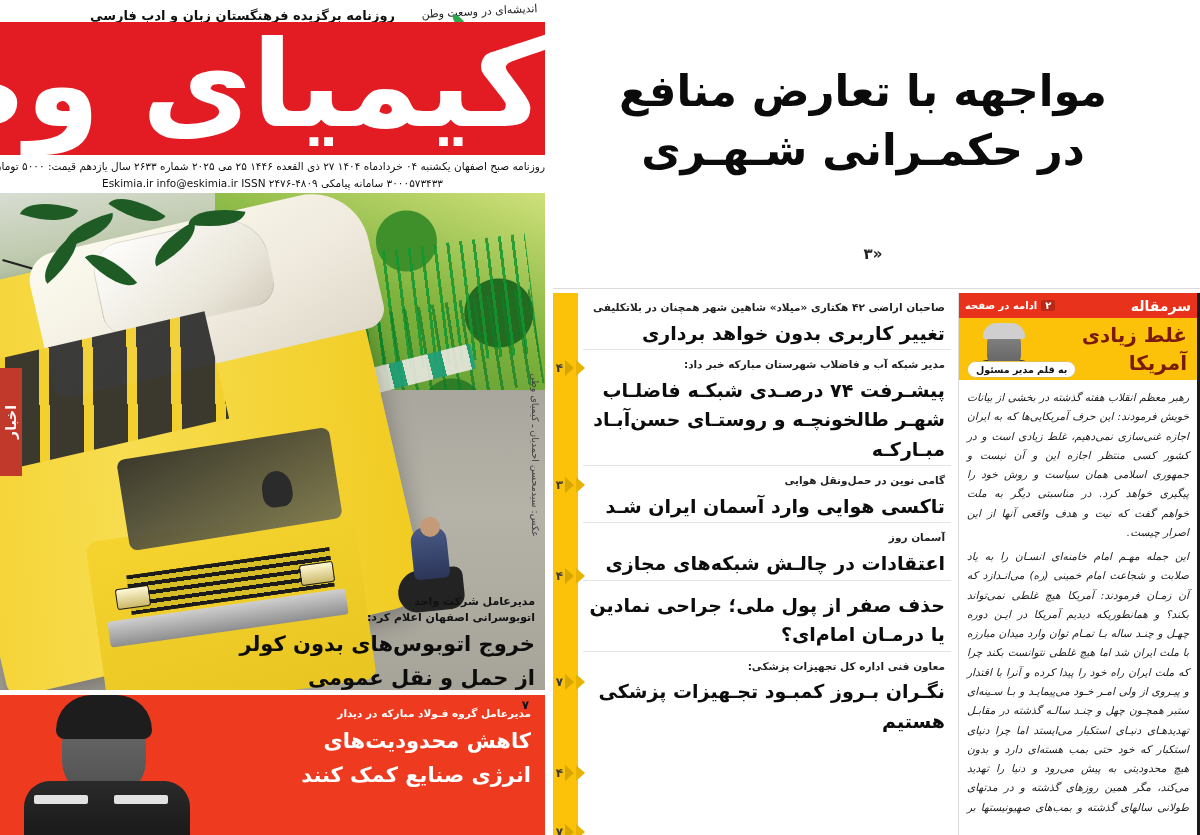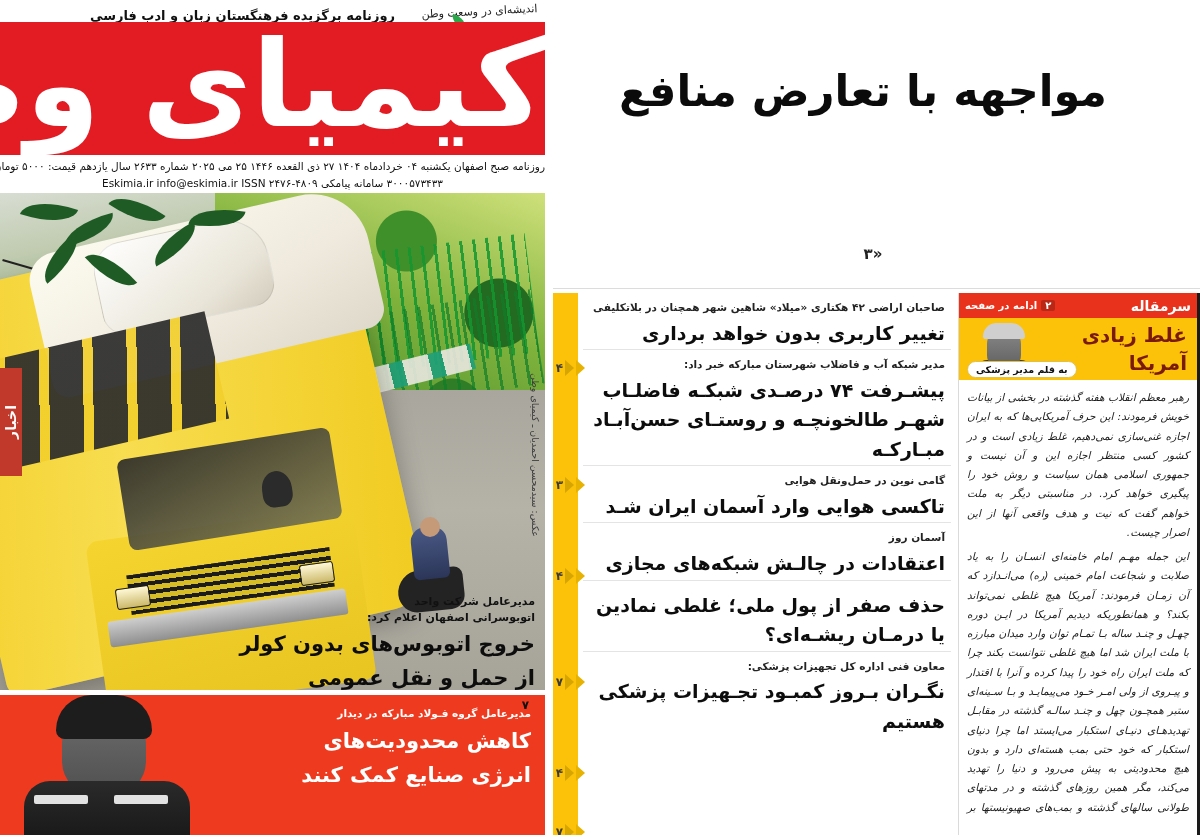--- a/index.html
+++ b/index.html
@@ -504,20 +504,21 @@
         <div class="head">کاهش محدودیت‌های</div>
         <div class="head">انرژی صنایع کمک کنند</div>
 
       </div>
     </div>
   </div>
 
   <div class="center-col">
     <div class="lead-head">
       <div>مواجهه با تعارض منافع</div>
+      <div>در حکمـرانی شـهـری</div>
     </div>
     <div class="lead-pg">«۳</div>
 
     <div class="yellow-rail"></div>
 
     <div class="rail-marker" style="top:358px;">
       <span class="chev"></span>
         <span class="chev b"></span>
       <span class="n">۴</span>
     </div>
@@ -559,21 +560,21 @@
       <div class="news-item">
         <div class="kicker">گامی نوین در حمل‌ونقل هوایی</div>
         <div class="head">تاکسی هوایی وارد آسمان ایران شـد</div>
       </div>
       <div class="news-item">
         <div class="kicker">آسمان روز</div>
         <div class="head">اعتقادات در چالـش شبکه‌های مجازی</div>
       </div>
       <div class="news-item">
         <div class="kicker"></div>
-        <div class="head">حذف صفر از پول ملی؛ غلطی نمادین یا درمـان ریشـه‌ای؟</div>
+        <div class="head">حذف صفر از پول ملی؛ جراحی نمادین یا درمـان امام‌ای؟</div>
       </div>
       <div class="news-item">
         <div class="kicker">معاون فنی اداره کل تجهیزات پزشکی:</div>
         <div class="head">نگـران بـروز کمبـود تجـهیزات پزشکی هستیم</div>
       </div>
     </div>
   </div>
 
   <div class="right-col">
     <div class="edit-redbar">
@@ -584,21 +585,21 @@
       </span>
     </div>
 
     <div class="edit-yellow">
       <div class="edit-avatar">
         <div class="av-body"></div>
         <div class="av-head"></div>
         <div class="av-hair"></div>
       </div>
       <div class="edit-title">غلط زیادی آمریکا</div>
-      <div class="edit-byline">به قلم مدیر پزشکی</div>
+      <div class="edit-byline">به قلم مدیر مسئول</div>
     </div>
 
     <div class="edit-body">
       <p>رهبر معظم انقلاب هفته گذشته در بخشی از بیانات خویش فرمودند: این حرف آمریکایی‌ها که به ایران اجازه غنی‌سازی نمی‌دهیم، غلط زیادی است و در کشور کسی منتظر اجازه این و آن نیست و جمهوری اسلامی همان سیاست و روش خود را پیگیری خواهد کرد. در مناسبتی دیگر به ملت خواهم گفت که نیت و هدف واقعی آنها از این اصرار چیست.</p>
       <p>این جمله مهـم امام خامنه‌ای انسـان را به یاد صلابت و شجاعت امام خمینی (ره) می‌انـدازد که آن زمـان فرمودند: آمریکا هیچ غلطی نمی‌تواند بکند؟ و همانطوریکه دیدیم آمریکا در ایـن دوره چهـل و چنـد ساله بـا تمـام توان وارد میدان مبارزه با ملت ایران شد اما هیچ غلطی نتوانست بکند چرا که ملت ایران راه خود را پیدا کرده و آنرا با اقتدار و پیـروی از ولی امـر خـود می‌پیمایـد و بـا سـینه‌ای ستبر همچـون چهل و چنـد سالـه گذشته در مقابـل تهدیدهـای دنیـای استکبار می‌ایستد اما چرا دنیای استکبار که خود حتی بمب هسته‌ای دارد و بدون هیچ محدودیتی به پیش می‌رود و دنیا را تهدید می‌کند، مگر همین روزهای گذشته و در مدتهای طولانی سالهای گذشته و بمب‌های صهیونیستها بر سر ملت فلسطین و این روزها بی رحمانه بر سر ملت غزه ریخته نشده و نمی‌شود؟ راستی آمریکا چکاره دنیاست که می‌گوید نمی‌گذارم ایران غنی سازی را ادامه دهد؟! چرا آمریکا با غنی‌سازی اورانیوم در ایران مخالف است؟! تجربه چهار و اندی دهه‌های گذشته نشان می‌دهد آنها دستیابی</p>
     </div>
   </div>
 
   <div class="center-sep"></div>
 </div>

